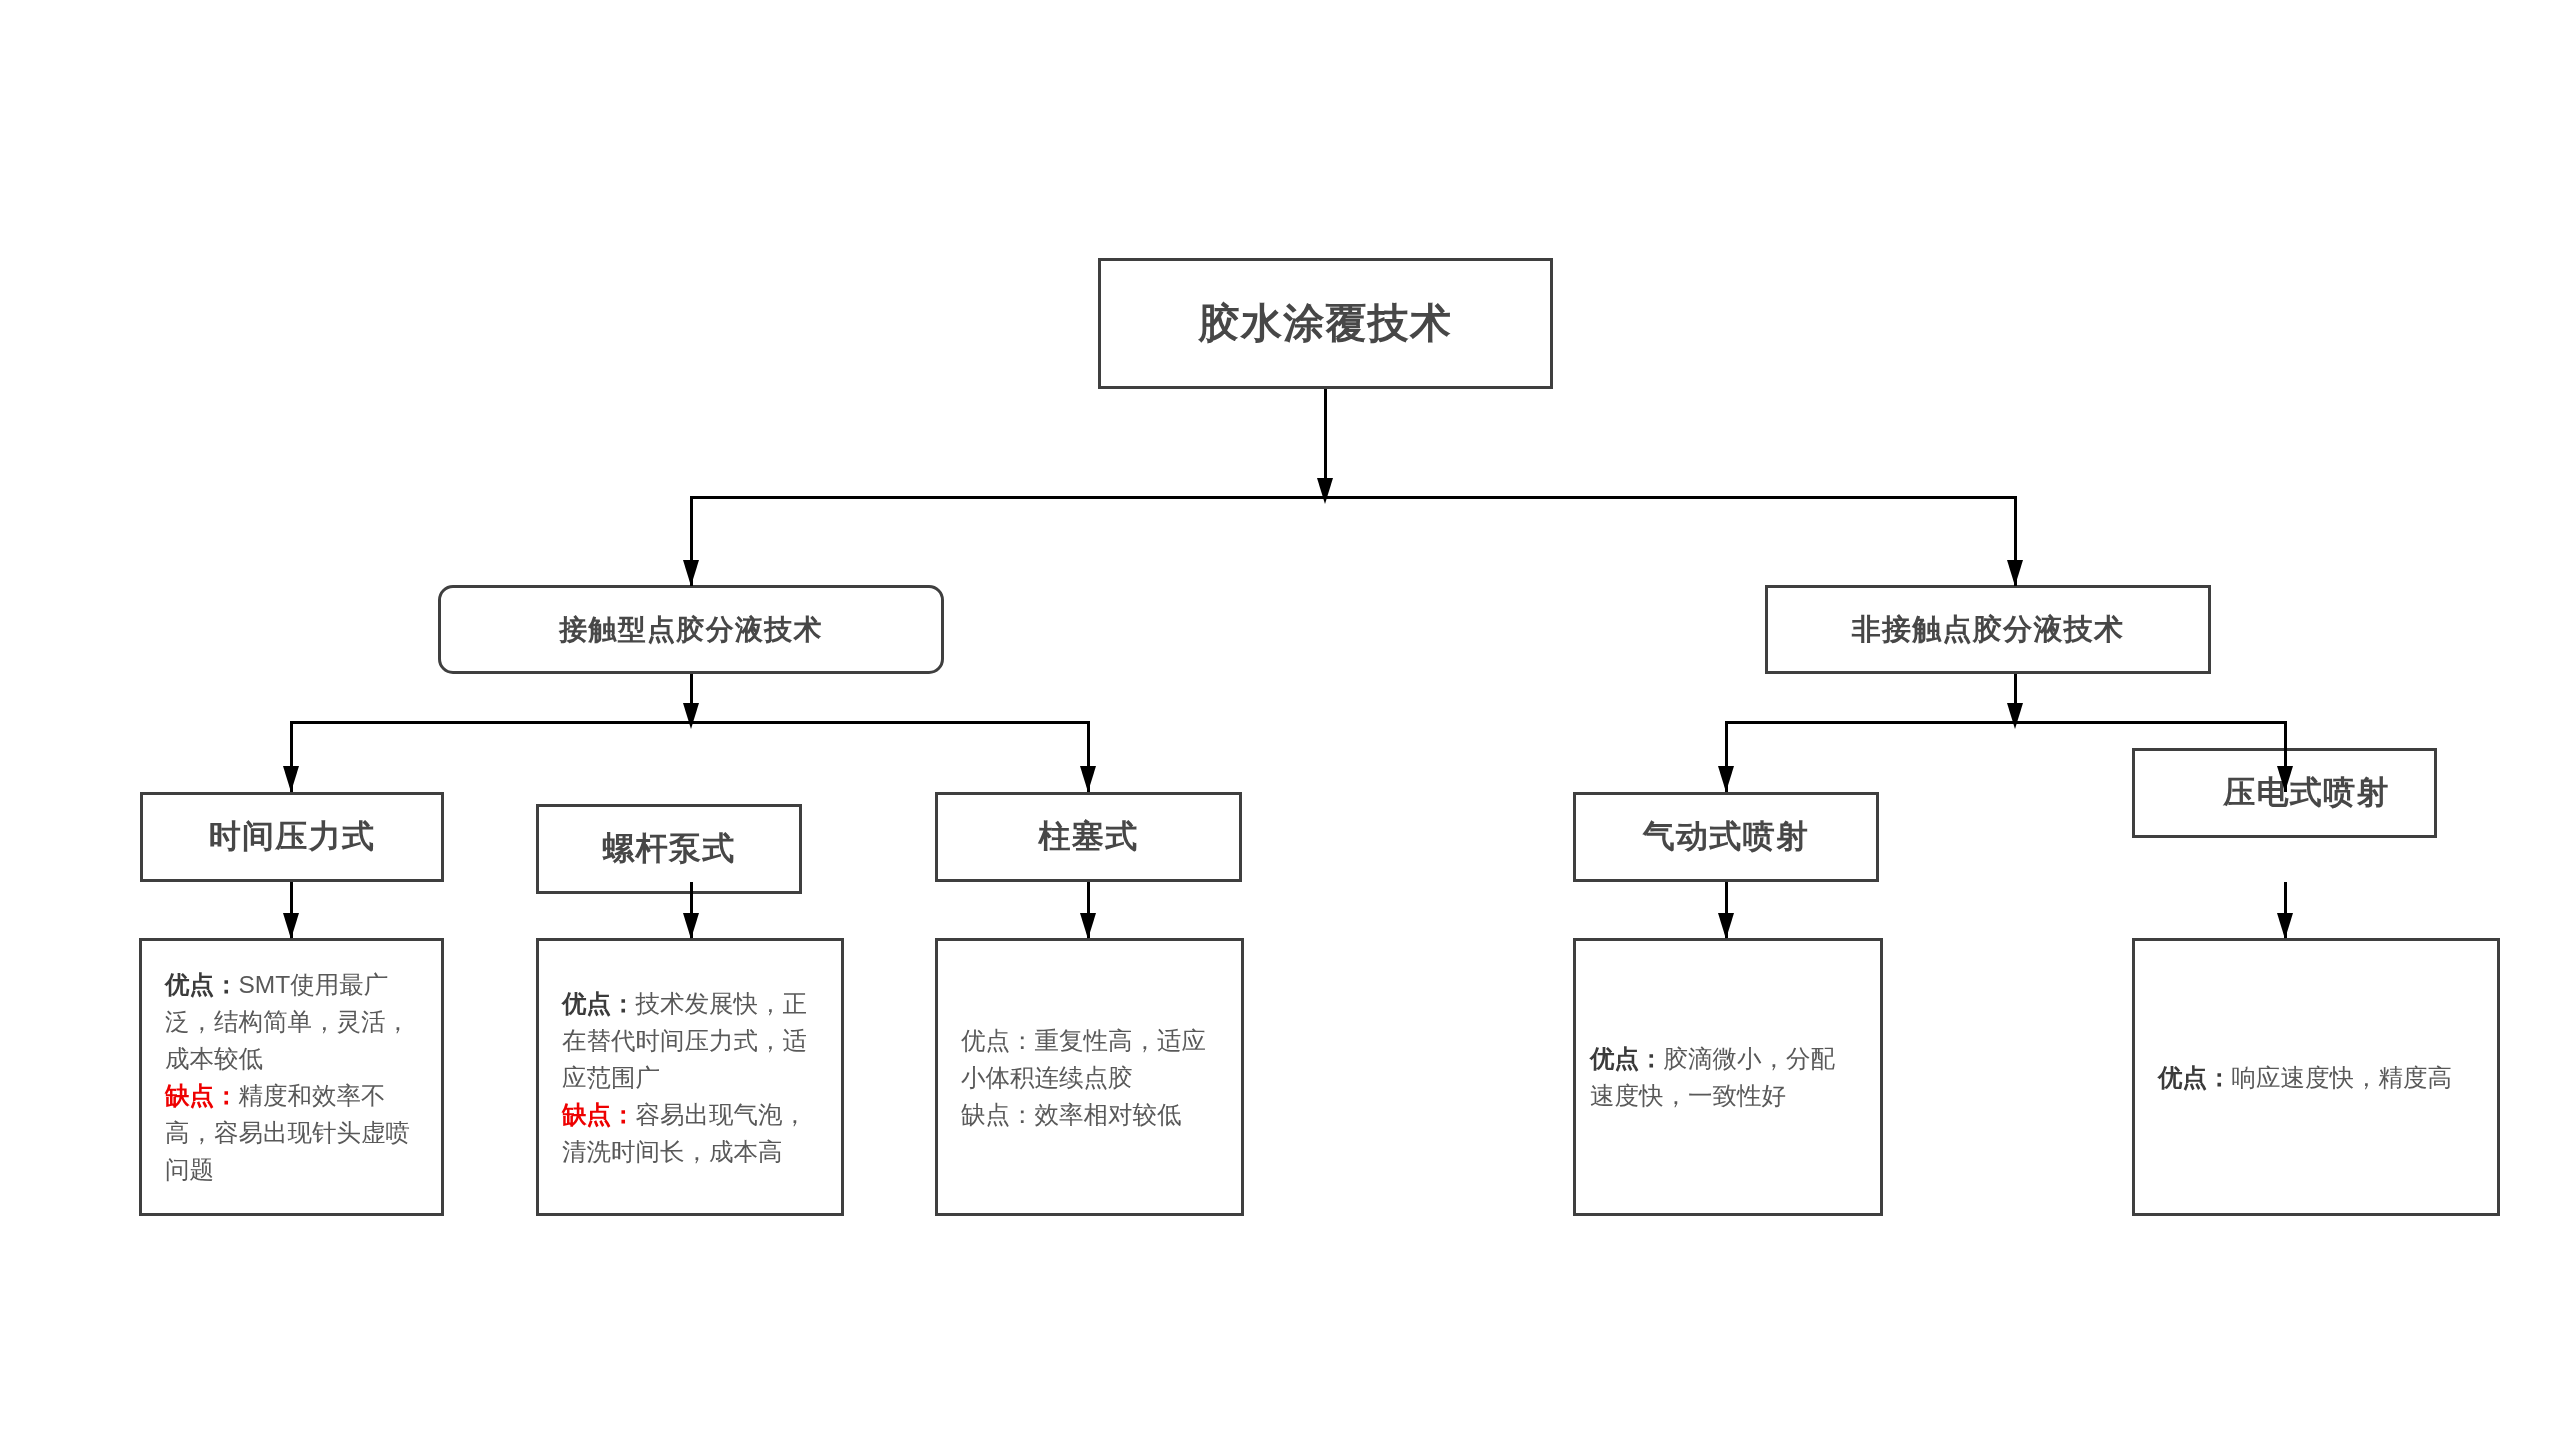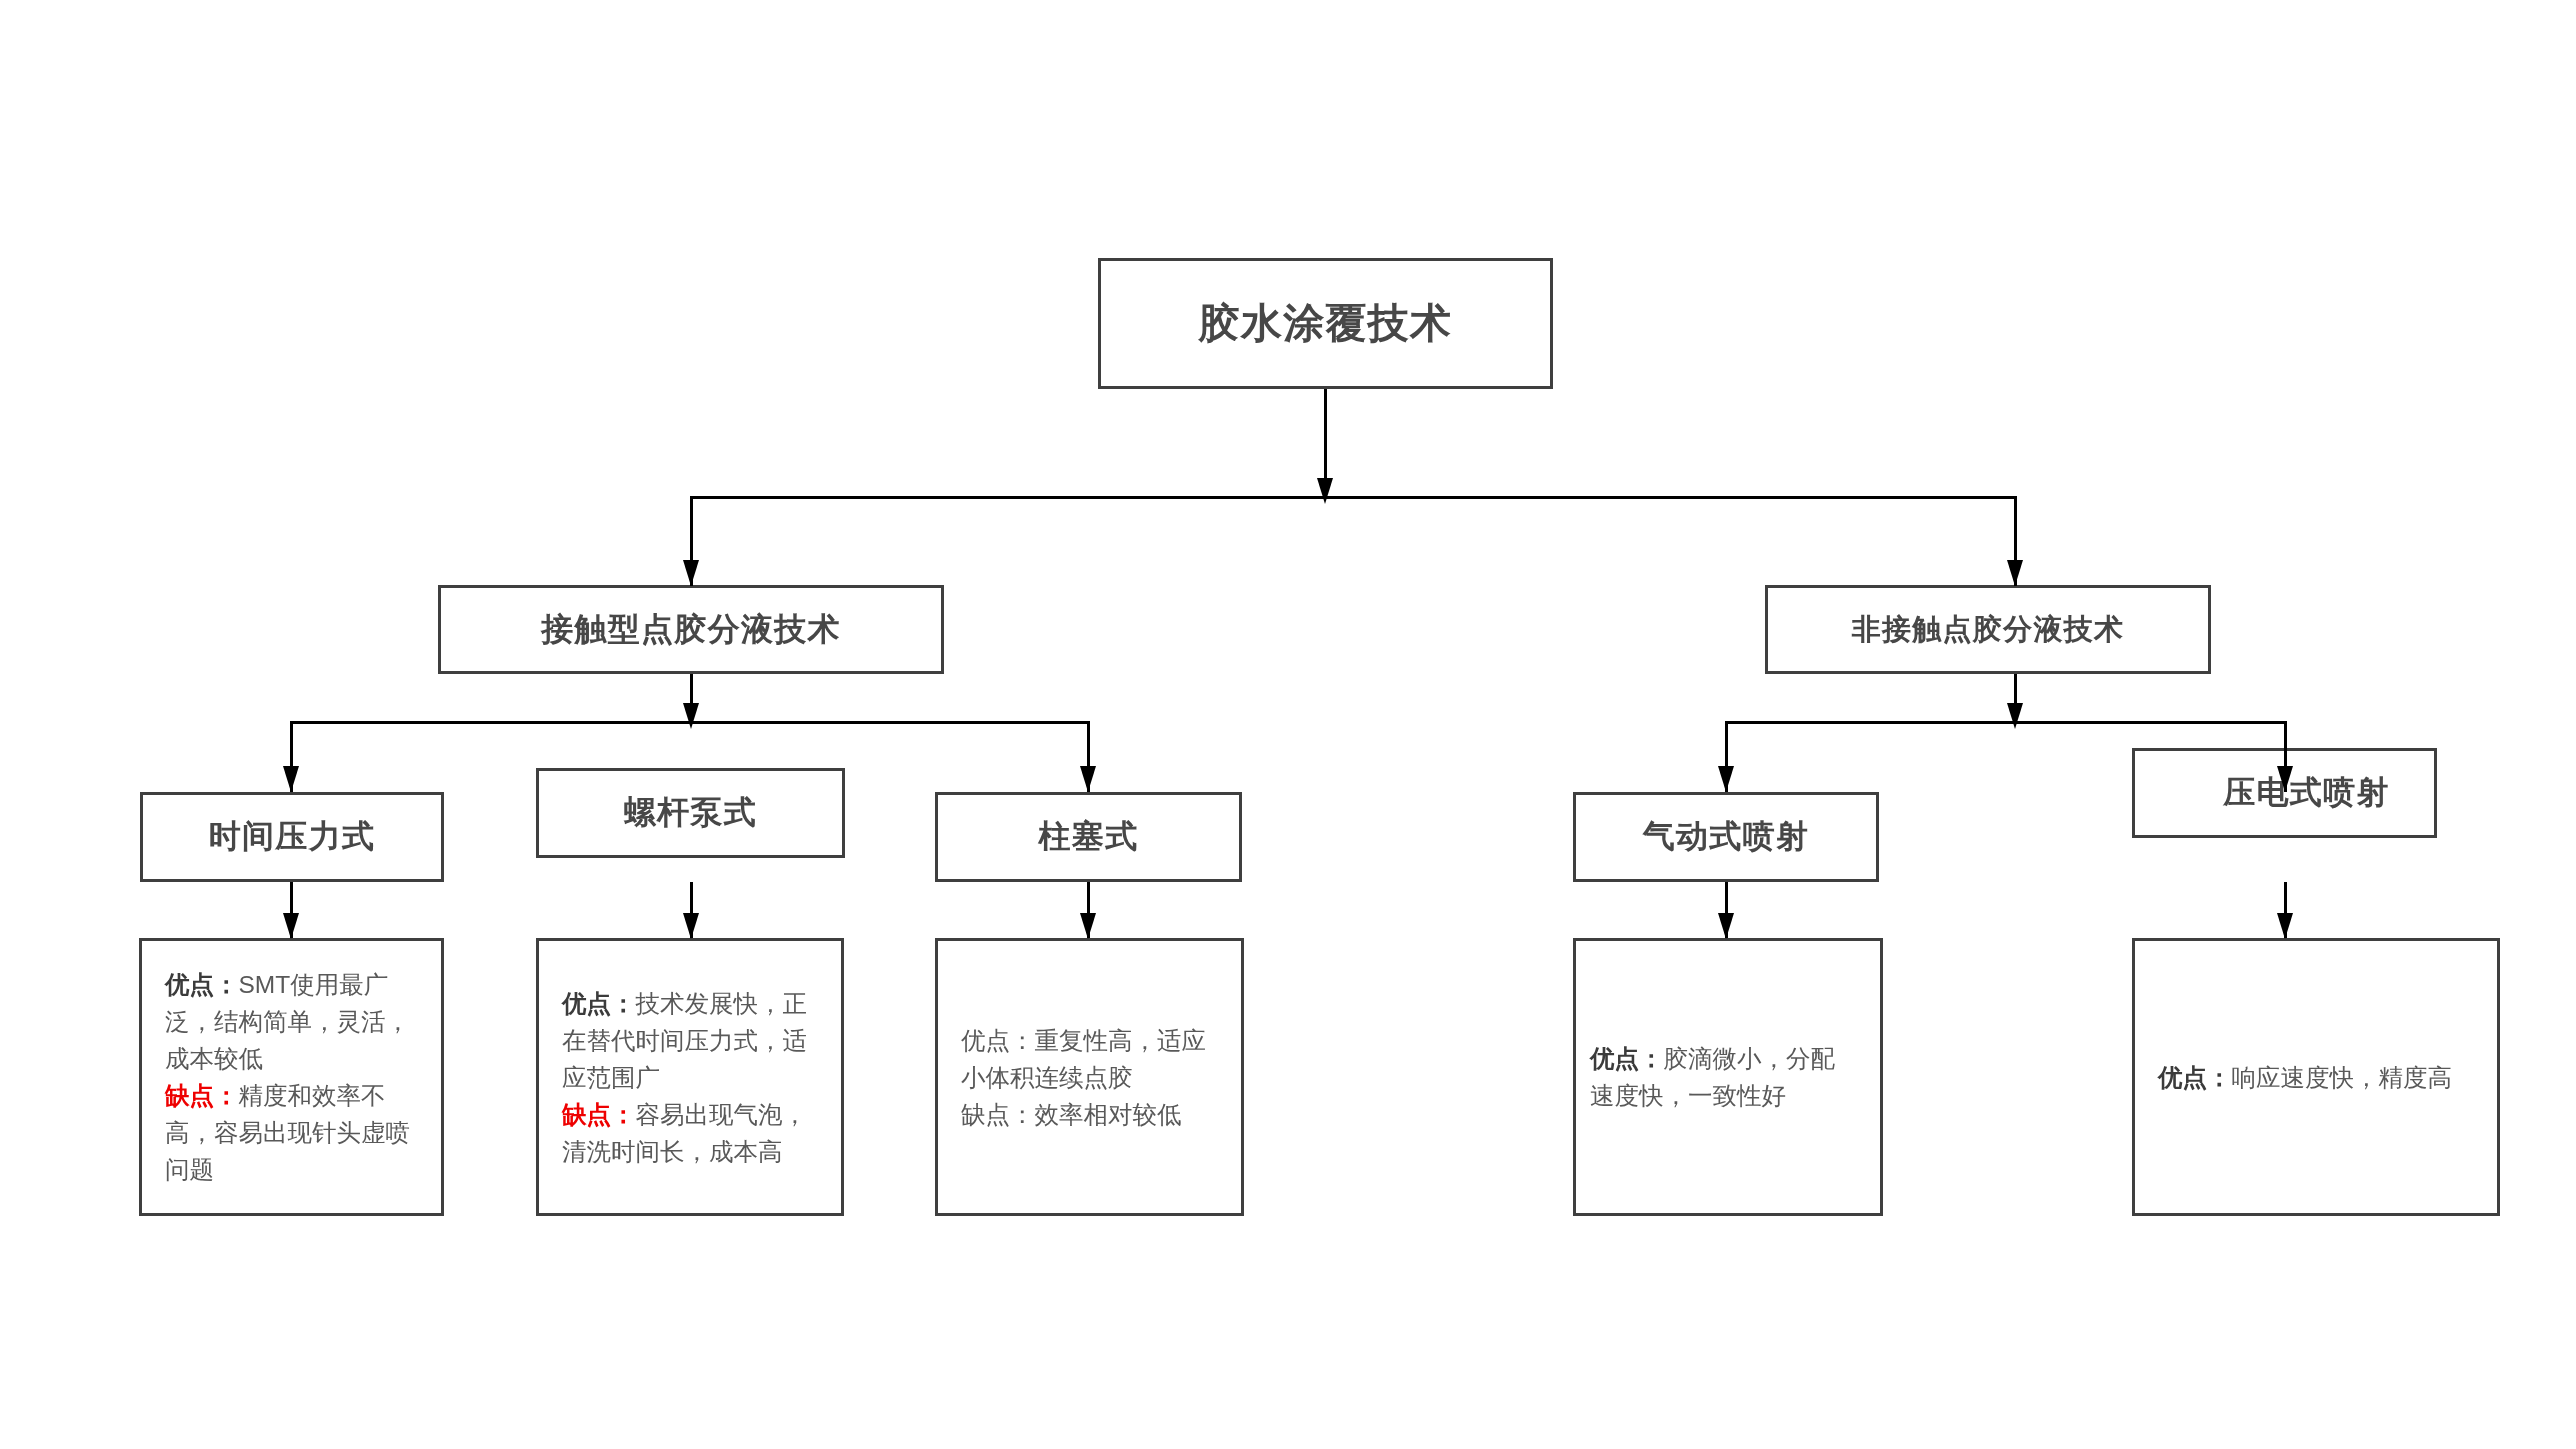--- a/index.html
+++ b/index.html
@@ -20,24 +20,24 @@
     box-sizing:border-box;
     border:3.2px solid var(--border);
     background:#fff;
     display:flex;align-items:center;justify-content:center;
     color:var(--node-text);
     font-weight:700;
     letter-spacing:1.3px;
     white-space:nowrap;
   }
   #node-root {left:1098px;top:258px;width:455px;height:131px;font-size:41px;}
-  #node-bL   {left:438px; top:585px;width:506px;height:89px;font-size:32px;}
+  #node-bL   {left:438px; top:585px;width:506px;height:89px;font-size:28px;border-radius:15px;}
   #node-bR   {left:1765px;top:585px;width:446px;height:89px;font-size:29px;}
   #node-c1   {left:140px; top:792px;width:304px;height:90px;font-size:32px;}
-  #node-c2   {left:536px; top:768px;width:309px;height:90px;font-size:32px;}
+  #node-c2   {left:536px; top:804px;width:266px;height:90px;font-size:32px;}
   #node-c3   {left:935px;top:792px;width:307px;height:90px;font-size:32px;}
   #node-c4   {left:1573px;top:792px;width:306px;height:90px;font-size:32px;}
   #node-c5   {left:2132px;top:748px;width:305px;height:90px;font-size:32px;padding-left:44px;}
 
   .desc{
     position:absolute;
     box-sizing:border-box;
     border:3.2px solid var(--border);
     background:#fff;
     display:flex;flex-direction:column;justify-content:center;

